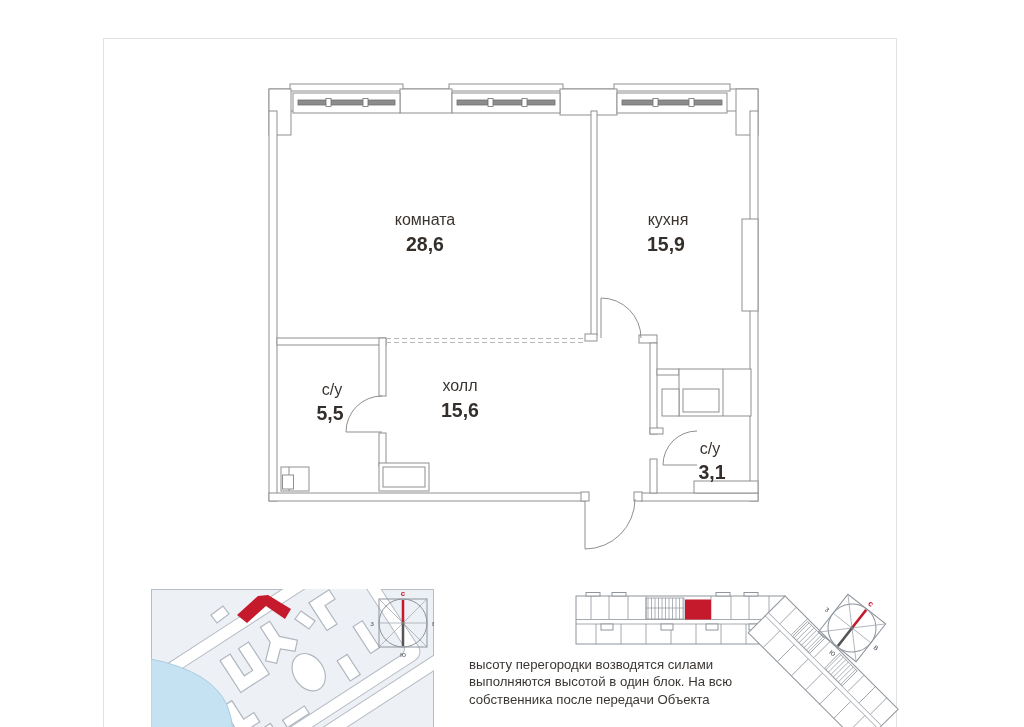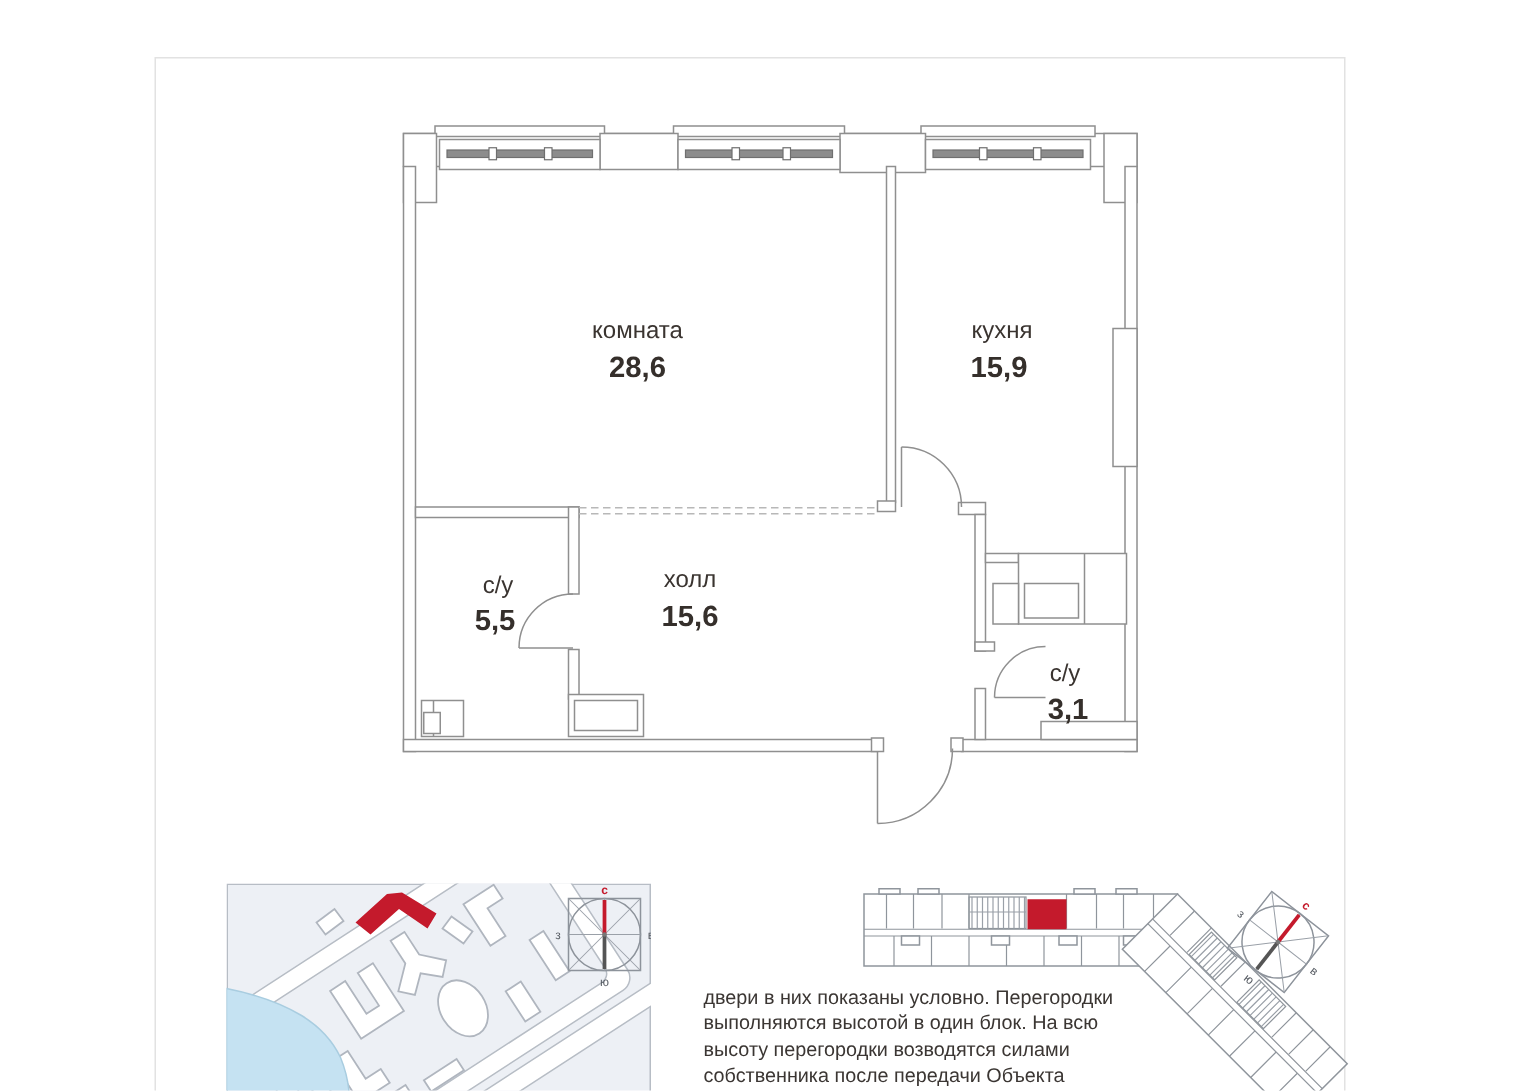--- a/index.html
+++ b/index.html
@@ -224,19 +224,18 @@
       <line x1="0" y1="0" x2="0" y2="23" stroke="#555555" stroke-width="2.5"></line>
       <circle cx="0" cy="0" r="1.5" fill="#777777"></circle>
       <text class="cmp-letter-n" x="0" y="-28">с</text>
       <text class="cmp-letter" x="-31" y="3">з</text>
       <text class="cmp-letter" x="31" y="3">в</text>
       <text class="cmp-letter" x="0" y="34">ю</text>
     </g>
   </svg>
 
   <div class="note">
-    <div>двери в них показаны условно. Перегородки</div>
+    <div>высоту перегородки возводятся силами</div>
     <div>выполняются высотой в один блок. На всю</div>
-    <div>высоту перегородки возводятся силами</div>
     <div>собственника после передачи Объекта</div>
   </div>
 
 </div>
 
 </body></html>

